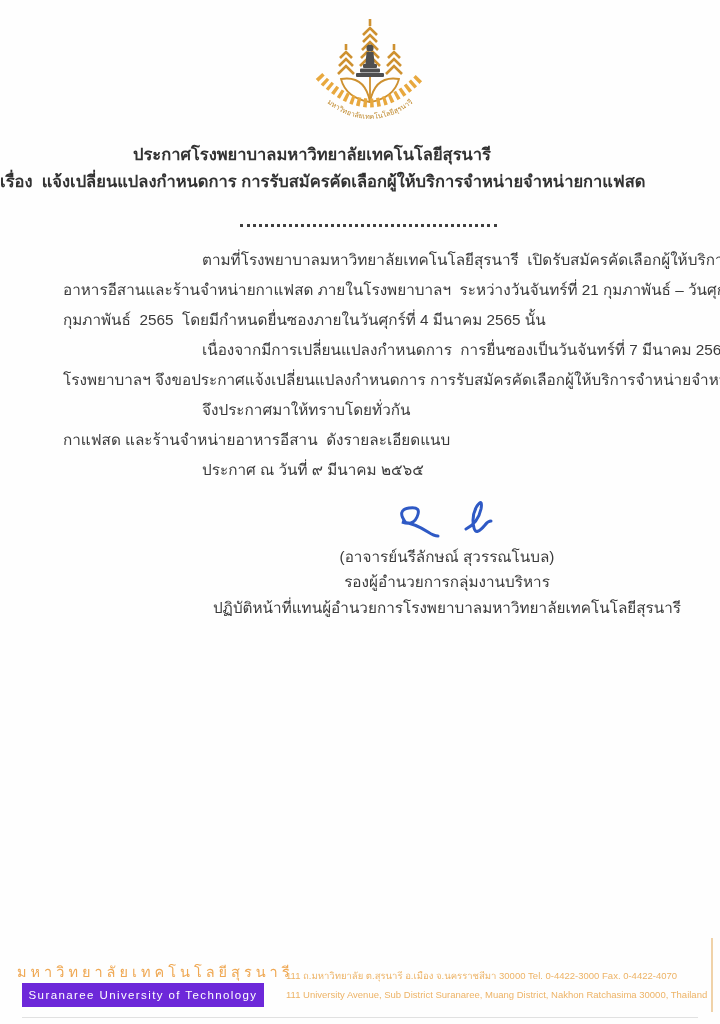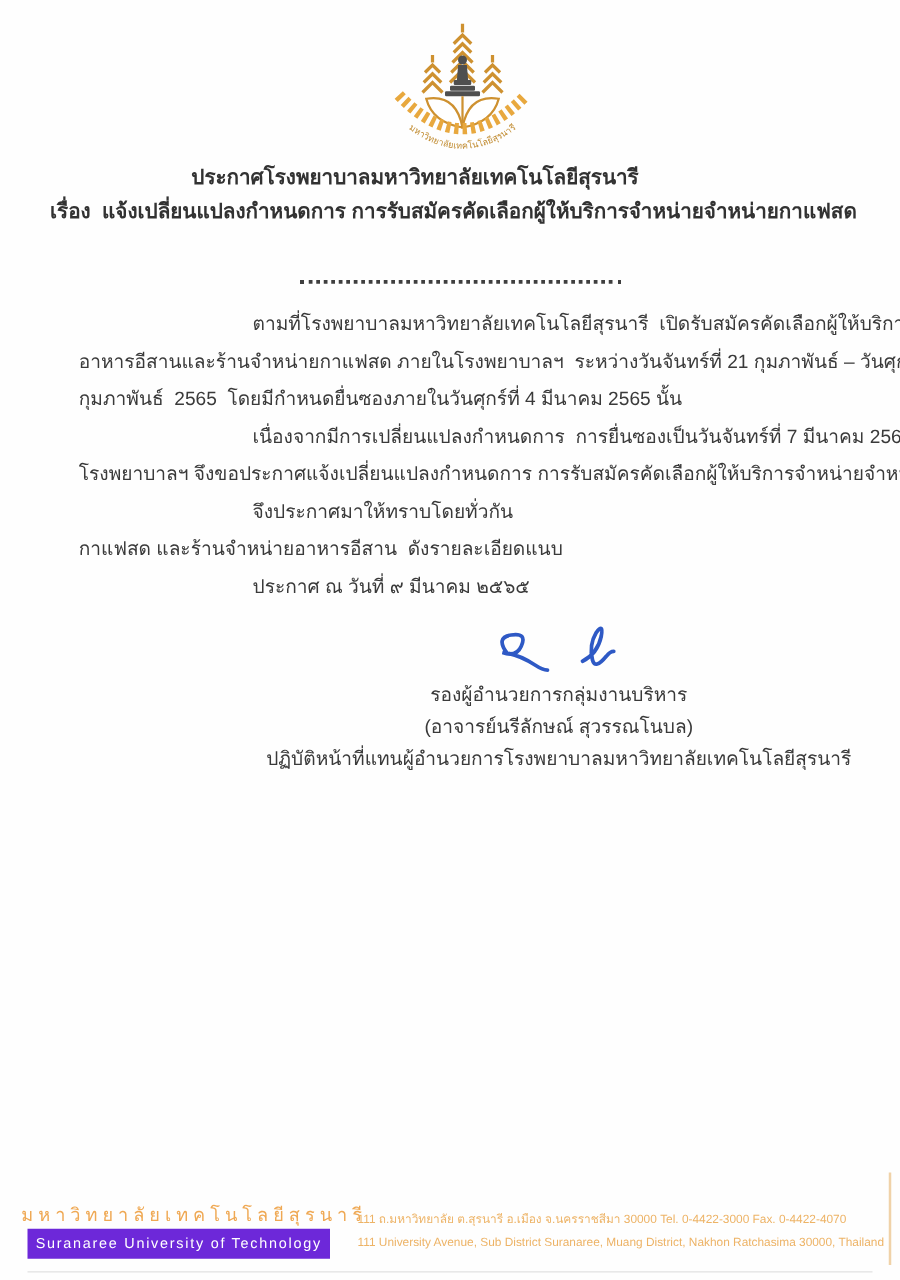--- a/index.html
+++ b/index.html
@@ -6,21 +6,21 @@
   html,body { background:#888; }
   .page {
     position:relative; width:720px; height:1024px; margin:0 auto;
     background:#fefefe; overflow:hidden;
     font-family:"Liberation Sans","DejaVu Sans",sans-serif;
     color:#3c3c3c;
   }
   
   .logo { position:absolute; left:306px; top:18px; width:128px; height:114px; }
   
-  .title-block { position:absolute; top:129px; left:0; width:624px; text-align:center;padding-left:40px; }
+  .title-block { position:absolute; top:141px; left:0; width:624px; text-align:center; }
   .title-line {
     font-size:16.5px; font-weight:bold; color:#323232;
     line-height:27px; white-space:pre;
   }
   .dotted-divider {
     position:absolute; top:224px; left:240px; width:257px; height:0;
     border-top:3px dotted #3f3f3f;
   }
   
   .body-block { position:absolute; top:245px; left:63px; width:600px; }
@@ -115,22 +115,22 @@
   </div>
 
   <svg class="signature-ink" viewBox="0 0 130 54" xmlns="http://www.w3.org/2000/svg">
     <g fill="none" stroke="#2E59C5" stroke-width="3" stroke-linecap="round">
       <path d="M18 30 q -10 -13 3 -15 q 13 -2 8 9 q -4 9 -15 5 q 12 1 26 10 q 6 4 10 4"></path>
       <path d="M78 36 q 12 -6 15 -20 q 2 -11 -4 -3 q -6 10 -3 22 q 2 8 11 -3 q 3 -4 6 -4"></path>
     </g>
   </svg>
 
   <div class="sign-block">
+    <div class="sign-line">(อาจารย์นรีลักษณ์ สุวรรณโนบล)</div>
     <div class="sign-line">รองผู้อำนวยการกลุ่มงานบริหาร</div>
-    <div class="sign-line">(อาจารย์นรีลักษณ์ สุวรรณโนบล)</div>
     <div class="sign-line">ปฏิบัติหน้าที่แทนผู้อำนวยการโรงพยาบาลมหาวิทยาลัยเทคโนโลยีสุรนารี</div>
   </div>
 
   <div class="footer-uni-thai">มหาวิทยาลัยเทคโนโลยีสุรนารี</div>
   <div class="footer-uni-en">Suranaree University of Technology</div>
   <div class="footer-address">
     <div>111 ถ.มหาวิทยาลัย ต.สุรนารี อ.เมือง จ.นครราชสีมา 30000 Tel. 0-4422-3000 Fax. 0-4422-4070</div>
     <div>111 University Avenue, Sub District Suranaree, Muang District, Nakhon Ratchasima 30000, Thailand</div>
   </div>
 

